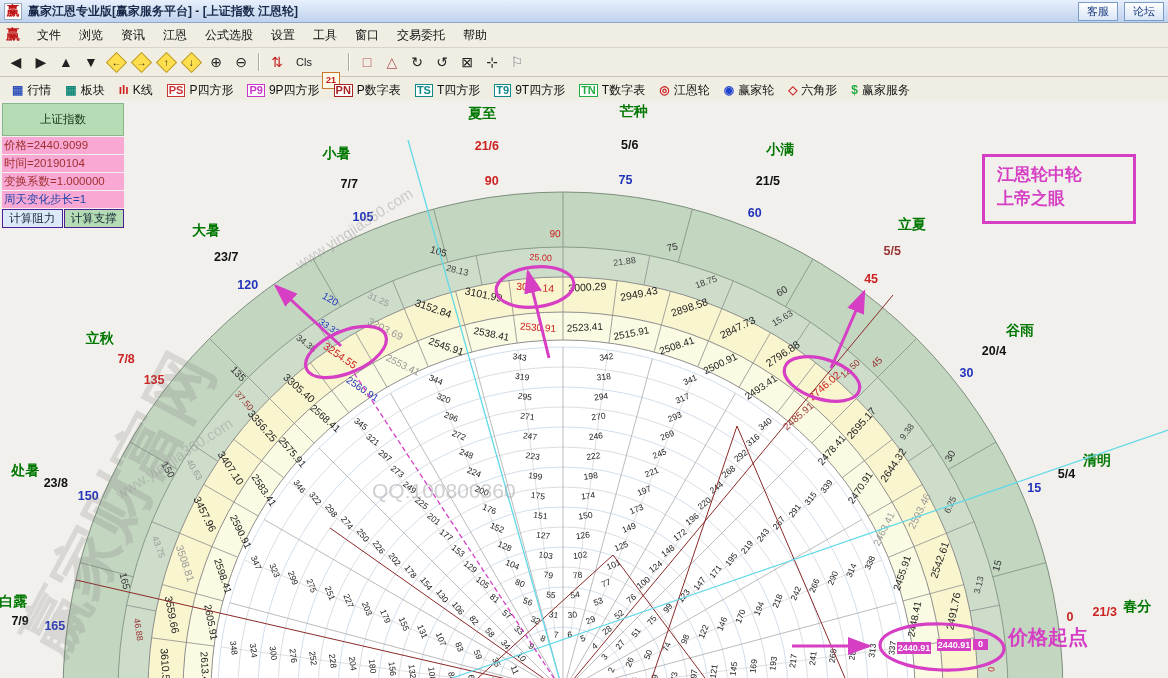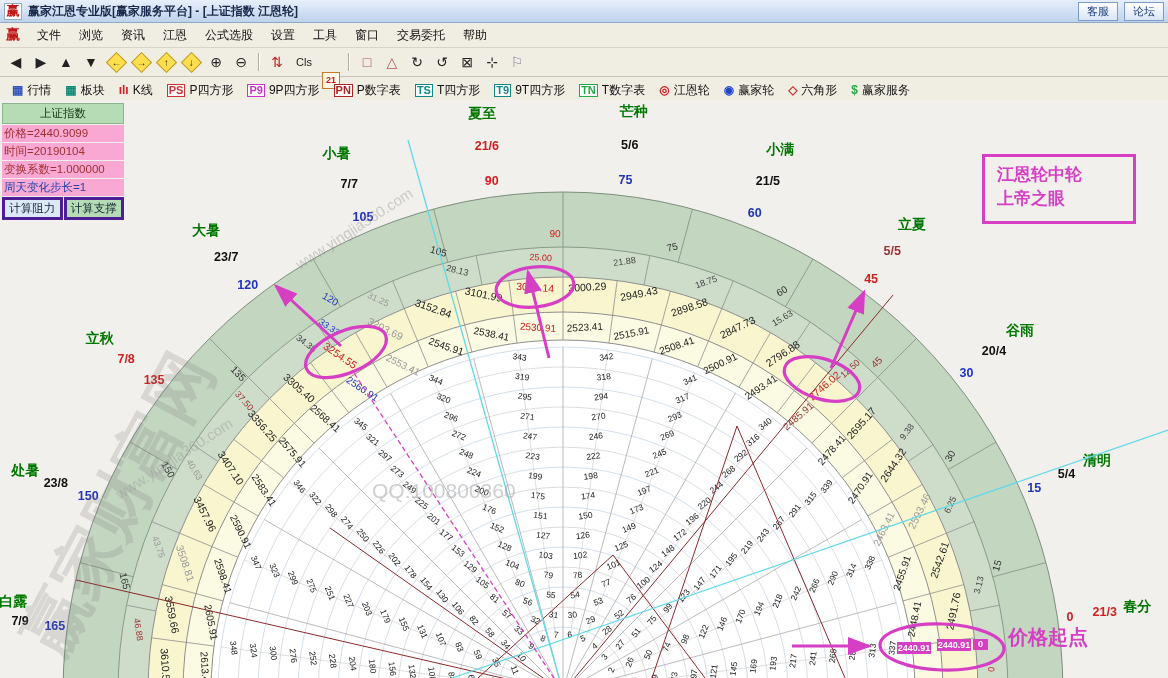--- a/index.html
+++ b/index.html
@@ -28,24 +28,24 @@
   .cal{width:16px;height:15px;background:#fffbe8;border:1px solid #c87828;color:#c01818;font-size:9px;font-weight:bold;
     display:flex;align-items:center;justify-content:center;margin-top:36px;}
   .tabbar{height:26px;display:flex;align-items:center;background:#f0ede2;border-bottom:1px solid #b8b4a8;padding:0 6px;gap:2px;}
   .tab{display:flex;align-items:center;gap:4px;background:transparent;border:0;padding:2px 6px;font-size:12px;color:#111;cursor:pointer;}
   .ticon{font-size:12px;font-weight:bold;line-height:12px;}
   .ticon.box{font-size:11px;border:1px solid currentColor;padding:0 1px;height:11px;display:flex;align-items:center;background:#fff;}
   
   .main{position:absolute;top:100px;left:0;width:1168px;height:578px;background:#f1f0ec;overflow:hidden;}
   #wheel-svg{position:absolute;top:0;left:0;}
   .info-panel{position:absolute;top:3px;left:2px;width:122px;font-size:11.5px;}
-  .ip-head{background:#b5dcb5;color:#113311;text-align:center;padding:2px 0;border:1px solid #8ab48a;}
+  .ip-head{background:#b5dcb5;color:#113311;text-align:center;padding:8px 0;border:1px solid #8ab48a;}
   .ip-row{background:#f9a8d4;margin-top:1px;padding:1px 2px;white-space:nowrap;overflow:hidden;}
   .ip-btns{display:flex;margin-top:1px;gap:1px;}
-  .ip-btns button{flex:1;border:3px solid #4c1d95;font-size:11.5px;padding:1px 0;color:#123;cursor:pointer;}
+  .ip-btns button{flex:1;border:1px solid #4c1d95;font-size:11.5px;padding:1px 0;color:#123;cursor:pointer;}
   .note-box{position:absolute;top:22px;left:982px;width:136px;height:58px;border:3px solid #d63ec4;
     color:#d63ec4;font-size:17px;font-weight:bold;padding:6px 0 0 12px;line-height:24px;margin-top:32px;}
   .price-origin{position:absolute;top:524px;left:1008px;color:#d63ec4;font-size:20px;font-weight:bold;}
 </style>
 </head>
 <body>
 
 <div class="titlebar">
   <span class="app-ico">赢</span>
   <span class="title-text">赢家江恩专业版[赢家服务平台] - [上证指数 江恩轮]</span>

